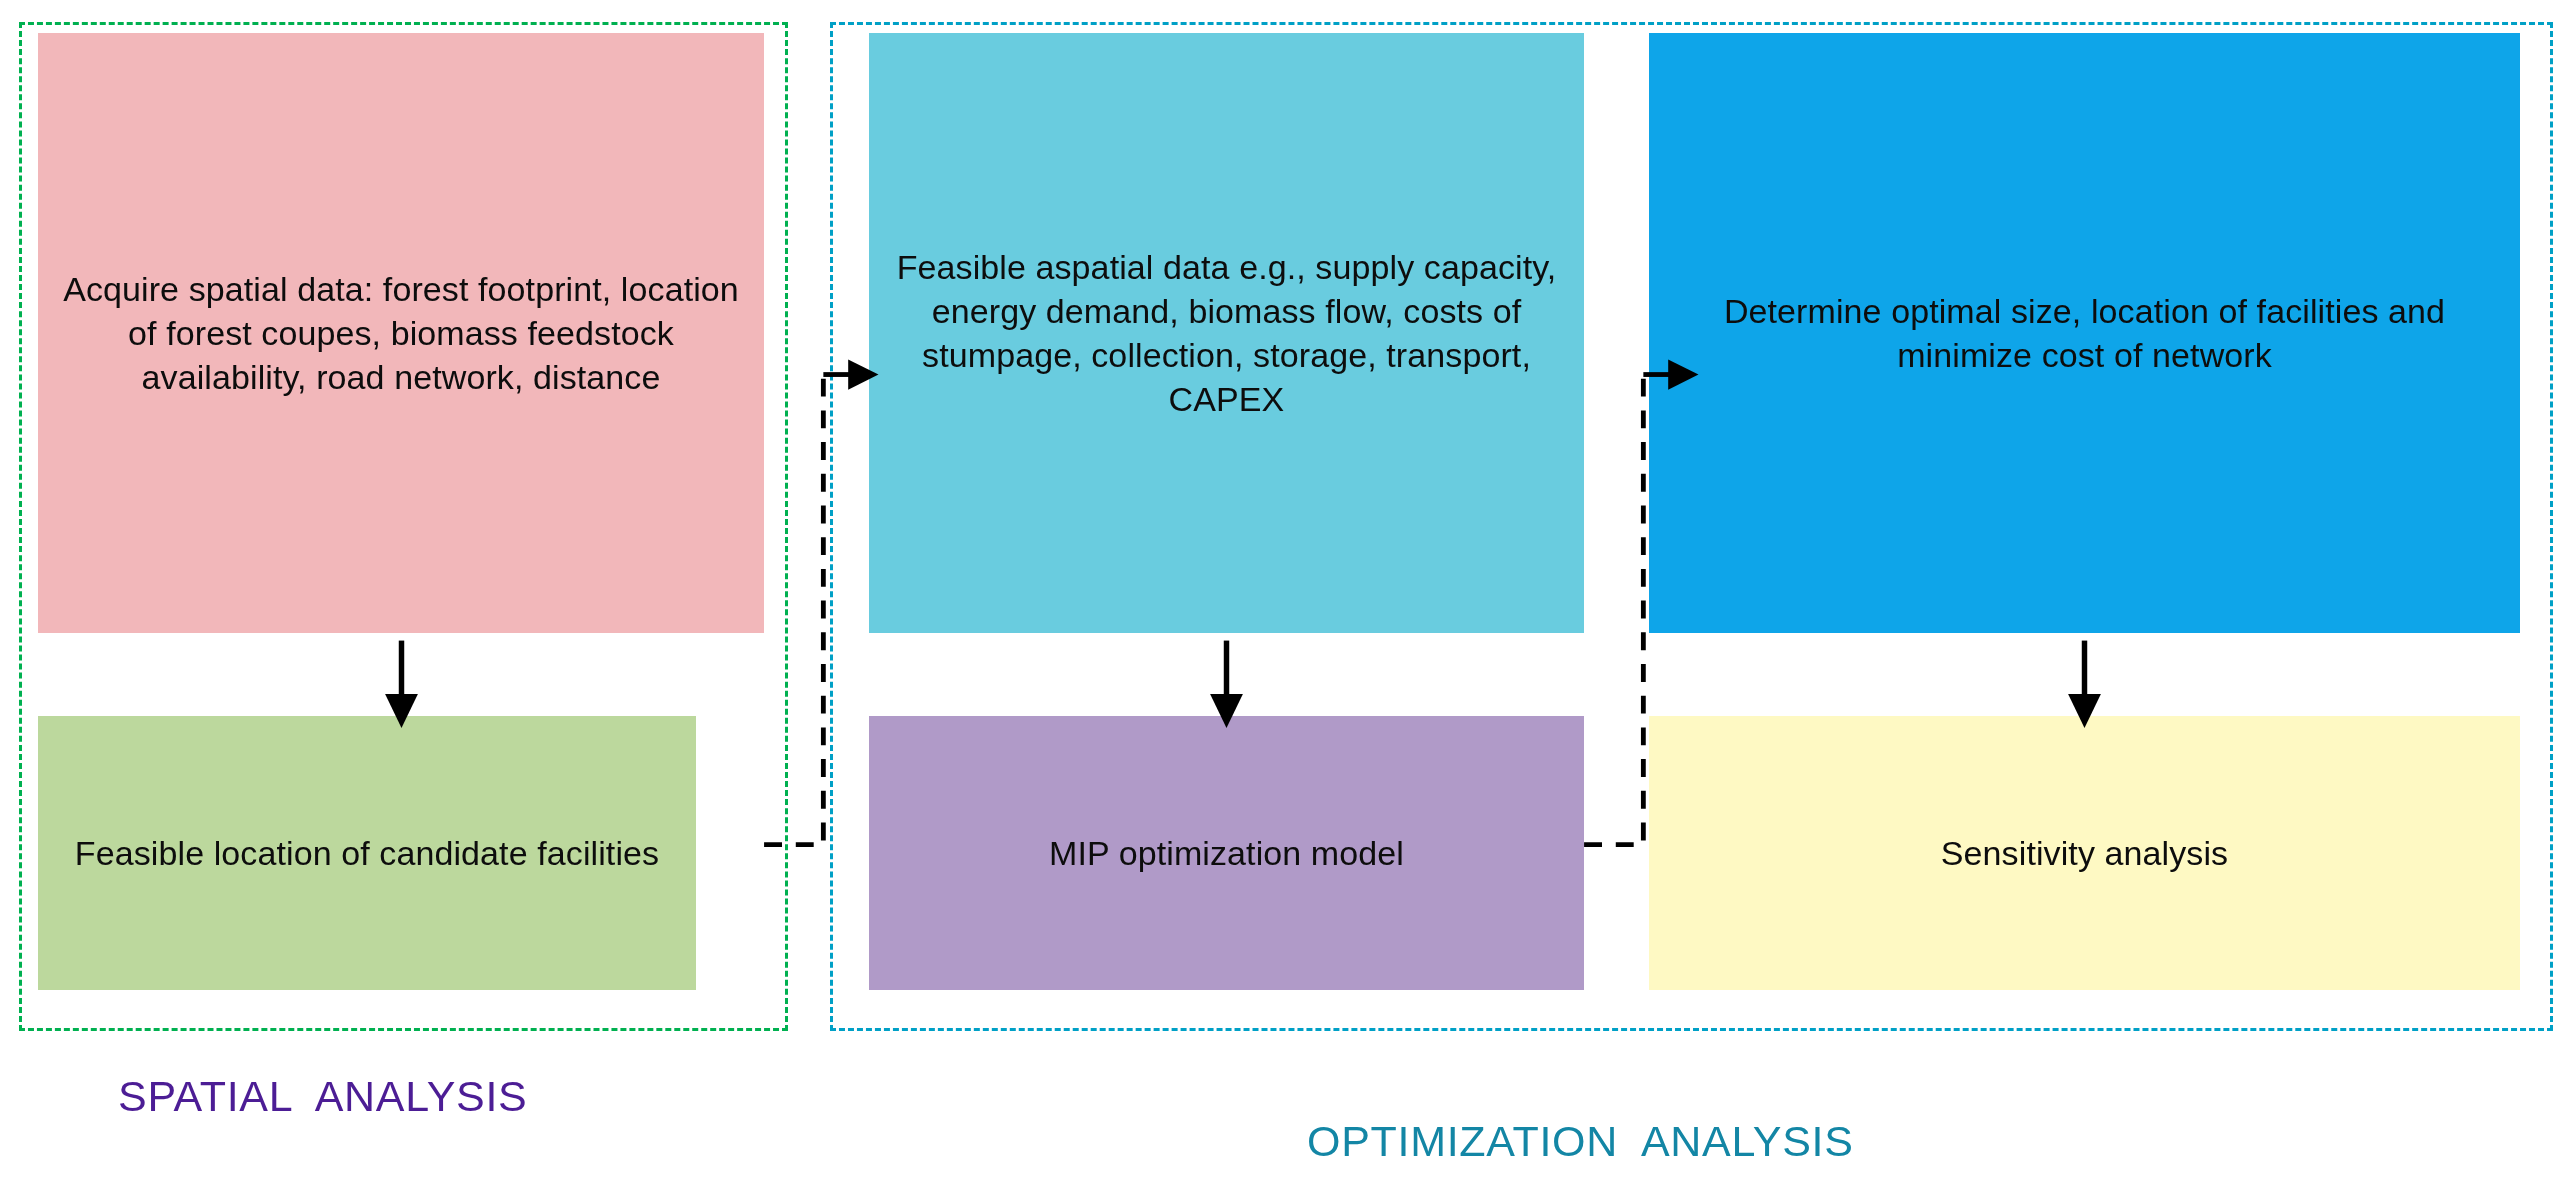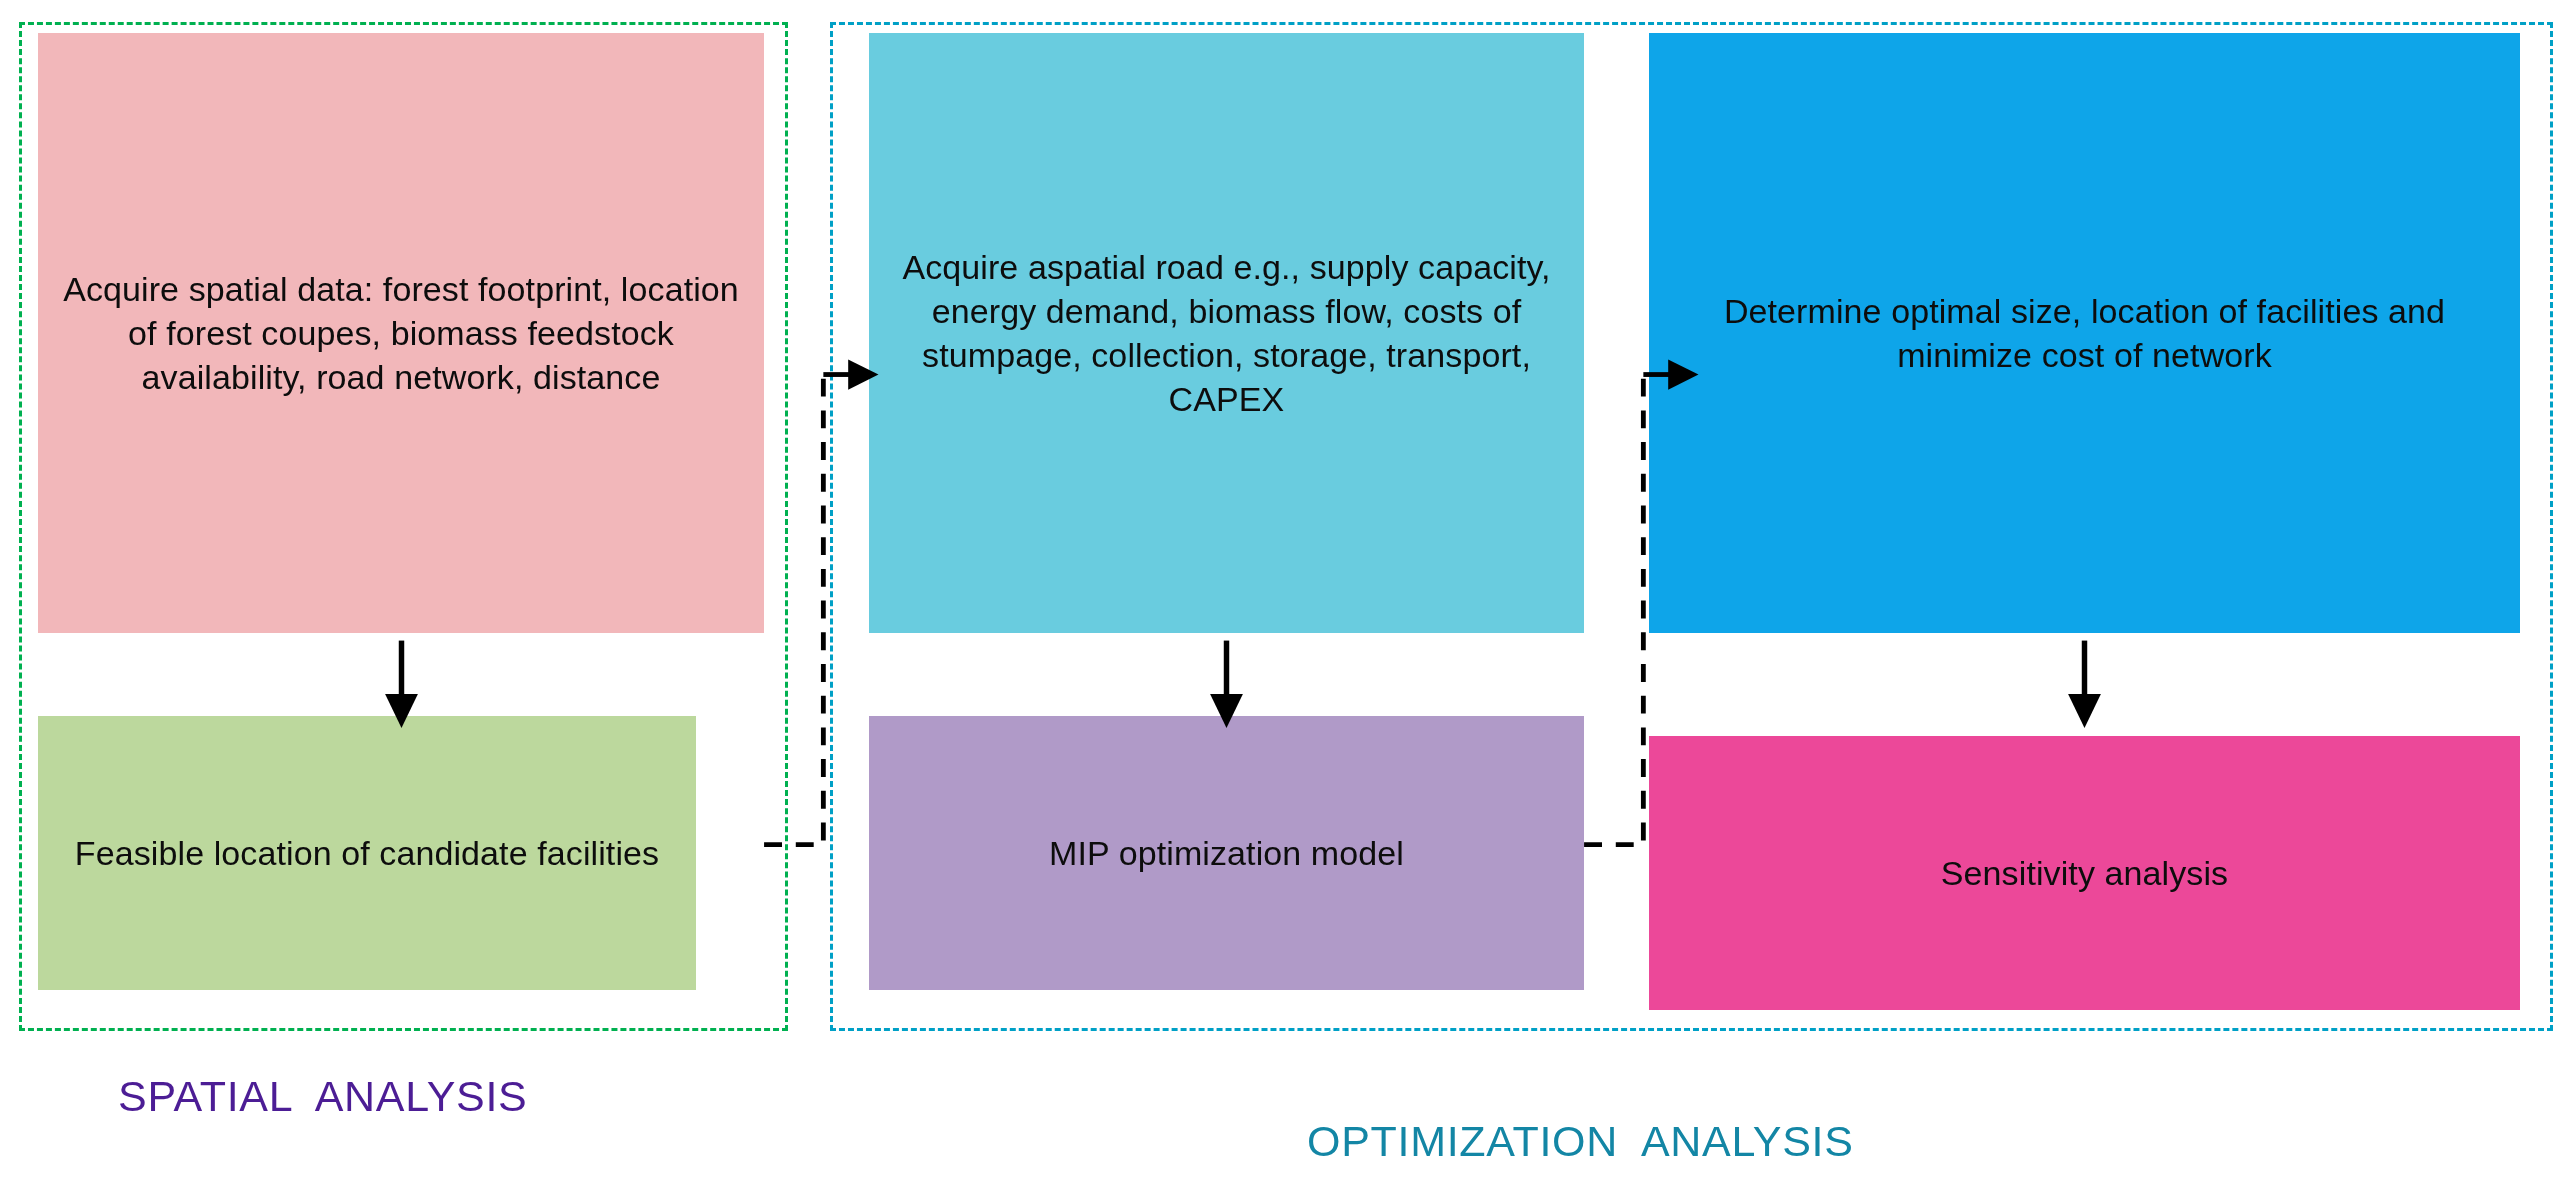--- a/index.html
+++ b/index.html
@@ -71,22 +71,21 @@
     left: 869px; top: 716px; width: 715px; height: 274px;
     background: #B09AC8;
     text-align: right;
   }
   .box-determine-optimal {
     left: 1649px; top: 33px;  width: 871px; height: 600px;
     background: #0ea5e9;
   }
   .box-sensitivity {
     left: 1649px; top: 716px; width: 871px; height: 274px;
-    background: #ec4899;
-    margin-top: 20px;
+    background: #fef9c3;
   }
 
   
   .v-arrow {
     position: absolute;
     width: 41px;
     height: 90px;
   }
   .v-arrow svg { display: block; }
   .arrow-spatial-down   { left: 381px;  top: 640px; }
@@ -123,21 +122,21 @@
 </head>
 <body>
 
 <div class="canvas">
 
   <div class="group group-spatial"></div>
   <div class="group group-optimization"></div>
 
   <div class="box box-acquire-spatial">Acquire spatial data: forest footprint, location of forest coupes, biomass feedstock availability, road network, distance</div>
 
-  <div class="box box-acquire-aspatial">Acquire aspatial road
+  <div class="box box-acquire-aspatial">Feasible aspatial data
 e.g., supply capacity, energy demand, biomass flow, costs of stumpage, collection, storage, transport, CAPEX</div>
 
   <div class="box box-determine-optimal">Determine optimal size, location of facilities and minimize cost of network</div>
 
   <div class="box box-feasible-location">Feasible location of candidate facilities</div>
 
   <div class="box box-mip-model">MIP optimization model</div>
 
   <div class="box box-sensitivity">Sensitivity analysis</div>
 

